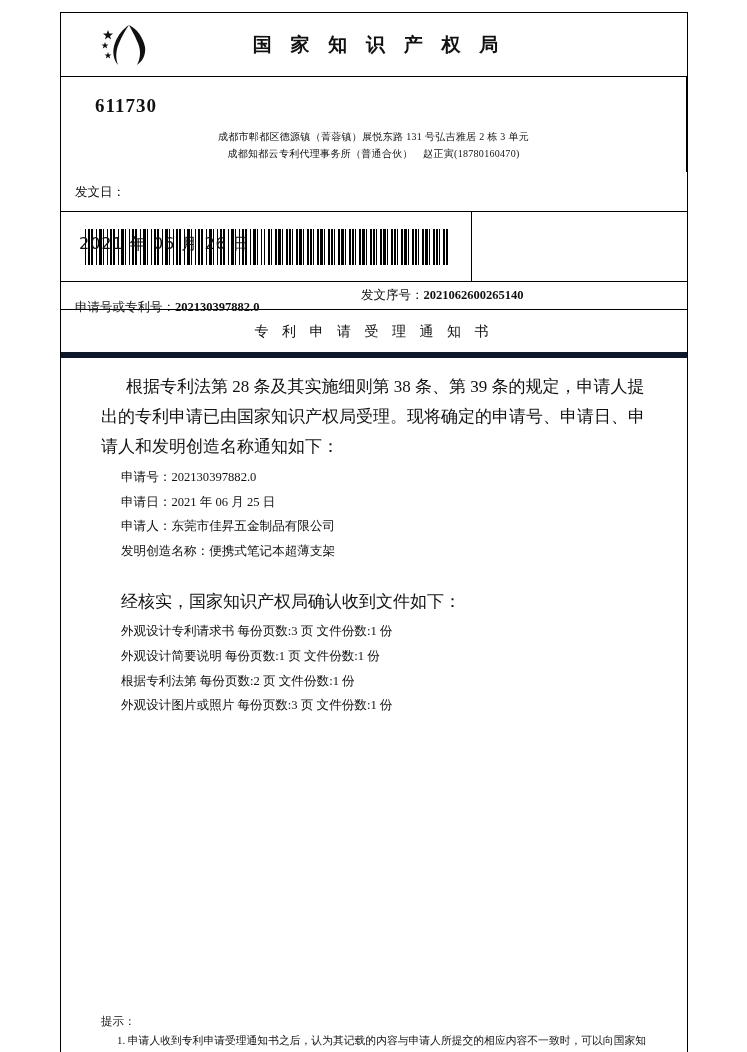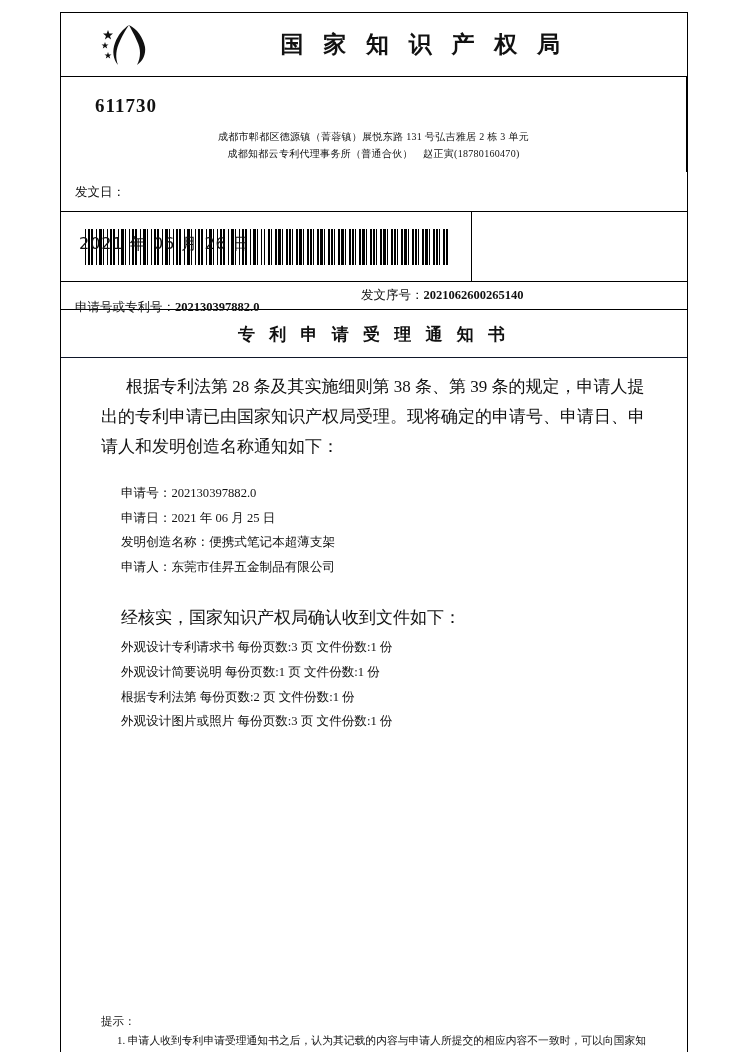--- a/index.html
+++ b/index.html
@@ -36,22 +36,22 @@
     width: 130px;
     display: flex;
     align-items: center;
     justify-content: center;
   }
   .logo {
     width: 54px; height: 44px;
   }
   .header-title {
     flex: 1;
-    text-align: right;
-    font-size: 23px;
+    text-align: center;
+    font-size: 19px;
     font-weight: bold;
     letter-spacing: 7px;
     padding-right: 120px;
     font-family: "Liberation Serif", "DejaVu Serif", serif;
   }
   
   .addr-row {
     display: flex;
     border-bottom: 1px solid #000;
     min-height: 135px;
@@ -137,39 +137,39 @@
     margin-top: 24px;
   }
   .num-right {
     width: 330px;
     padding-left: 4px;
   }
   .num-val { font-weight: bold; font-family: "Liberation Serif", serif; }
   
   .doc-title {
     text-align: center;
-    font-size: 17px;
-    font-weight: bold;
+    font-size: 14px;
+    font-weight: normal;
     letter-spacing: 5px;
     padding: 13px 0 11px 0;
-    border-bottom: 1px solid #0f172a;
+    border-bottom: 6px solid #0f172a;
   }
   
   .body {
     padding: 14px 40px 0 40px;
     min-height: 560px;
     position: relative;
   }
   .para {
     font-size: 17px;
     line-height: 1.75;
     text-indent: 25px;
     margin: 0 0 2px 0;
   }
-  .field-list { margin-top: 20px; padding-left: 20px; }
+  .field-list { margin-top: 4px; padding-left: 20px; }
   .field {
     font-size: 12.6px;
     line-height: 1.95;
   }
   .gap { height: 16px; }
   .docs-list { padding-left: 20px; margin-top: 6px; }
   .docs-head { font-size: 17px; line-height: 2.0; }
   .docs-item { font-size: 12.6px; line-height: 1.95; }
   
   .notes {
@@ -239,22 +239,22 @@
     </div>
 
     <div class="doc-title">专 利 申 请 受 理 通 知 书</div>
 
     <div class="body">
       <div class="para">根据专利法第 28 条及其实施细则第 38 条、第 39 条的规定，申请人提出的专利申请已由国家知识产权局受理。现将确定的申请号、申请日、申请人和发明创造名称通知如下：</div>
 
       <div class="field-list">
         <div class="field">申请号：202130397882.0</div>
         <div class="field">申请日：2021 年 06 月 25 日</div>
+        <div class="field">申请人：东莞市佳昇五金制品有限公司</div>
         <div class="field">发明创造名称：便携式笔记本超薄支架</div>
-        <div class="field">申请人：东莞市佳昇五金制品有限公司</div>
       </div>
 
       <div class="gap"></div>
 
       <div class="docs-list">
         <div class="docs-head">经核实，国家知识产权局确认收到文件如下：</div>
         <div class="docs-item">外观设计专利请求书  每份页数:3 页  文件份数:1 份</div>
         <div class="docs-item">外观设计简要说明  每份页数:1 页  文件份数:1 份</div>
         <div class="docs-item">根据专利法第  每份页数:2 页  文件份数:1 份</div>
         <div class="docs-item">外观设计图片或照片  每份页数:3 页  文件份数:1 份</div>

